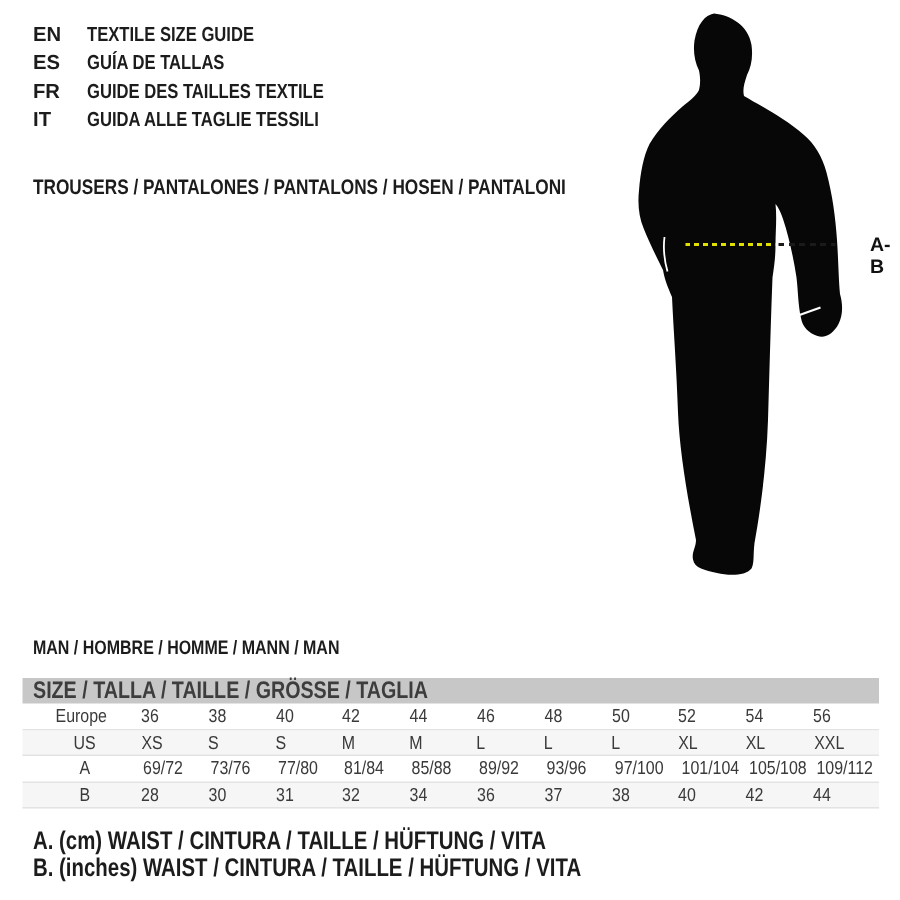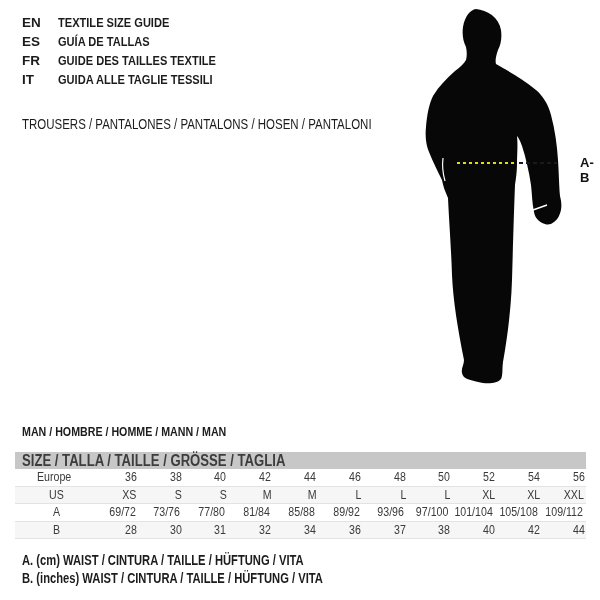--- a/index.html
+++ b/index.html
@@ -7,43 +7,43 @@
     position:relative;width:600px;height:600px;background:#ffffff;overflow:hidden;
     font-family:"Liberation Sans","DejaVu Sans",sans-serif;color:#1c1c1c;
   }
   .cond{display:inline-block;transform:scaleX(0.82);transform-origin:0 50%;white-space:nowrap;}
   
   #lang-list{position:absolute;left:22px;top:13px;}
   .lang-row{height:19px;line-height:19px;font-size:13.5px;font-weight:bold;}
   .lang-code{display:inline-block;width:36px;}
   
   #category-title{position:absolute;left:22px;top:115px;height:19px;line-height:19px;
-    font-size:14px;font-weight:normal;}
+    font-size:14px;font-weight:bold;}
   
   #figure-wrap{position:absolute;left:390px;top:0;width:210px;height:410px;}
   #figure-wrap svg{position:absolute;left:0;top:0;}
   .dash-line{position:absolute;height:2px;}
   #dash-yellow{left:457px;top:162px;width:60px;}
   #dash-black{left:519px;top:162px;width:38px;}
   #measure-label{position:absolute;left:560px;top:155px;font-size:13px;font-weight:bold;color:#111;margin-left:20px;}
   
   #gender-title{position:absolute;left:22px;top:424px;height:15px;line-height:15px;
     font-size:13px;font-weight:bold;}
   
   #size-table{position:absolute;left:15px;top:452px;width:571px;}
   #size-table-header{height:17px;line-height:17px;padding-left:7px;
     font-size:16px;font-weight:bold;color:#3d3d3d;}
   .st-row{display:flex;align-items:center;height:16.5px;border-bottom:1px solid #e3e3e3;
     font-size:12.5px;color:#3a3a3a;}
   .st-label{width:78px;padding-left:7px;box-sizing:border-box;text-align:center;}
   .st-label .cond{transform:scaleX(0.85);}
-  .st-cell{width:44.8px;text-align:right;}
+  .st-cell{width:44.8px;text-align:left;}
   .st-cell span{display:inline-block;transform:scaleX(0.85);transform-origin:50% 50%;white-space:nowrap;}
   
-  .footnote{position:absolute;left:22px;height:15px;line-height:15px;font-size:14px;font-weight:bold;}
+  .footnote{position:absolute;left:22px;height:15px;line-height:15px;font-size:17px;font-weight:bold;}
   #footnote-a{top:553px;}
   #footnote-b{top:571px;}
 </style>
 </head>
 <body>
 
 <div id="canvas">
 
   <div id="lang-list">
       <div class="lang-row"><span class="lang-code">EN</span><span class="cond">TEXTILE SIZE GUIDE</span></div>

